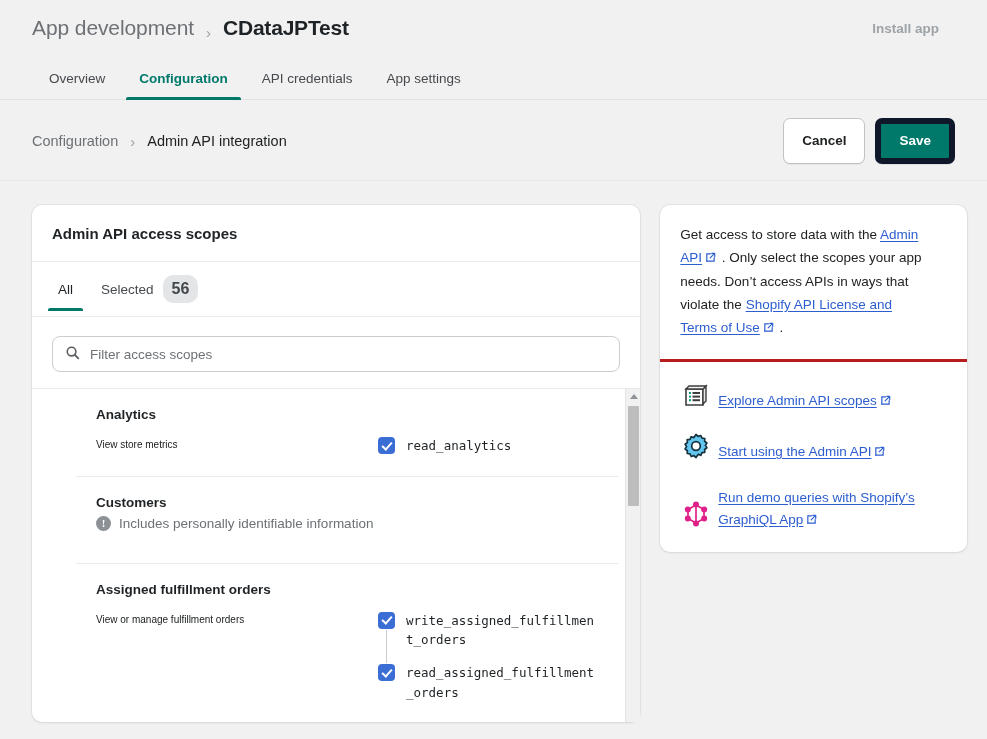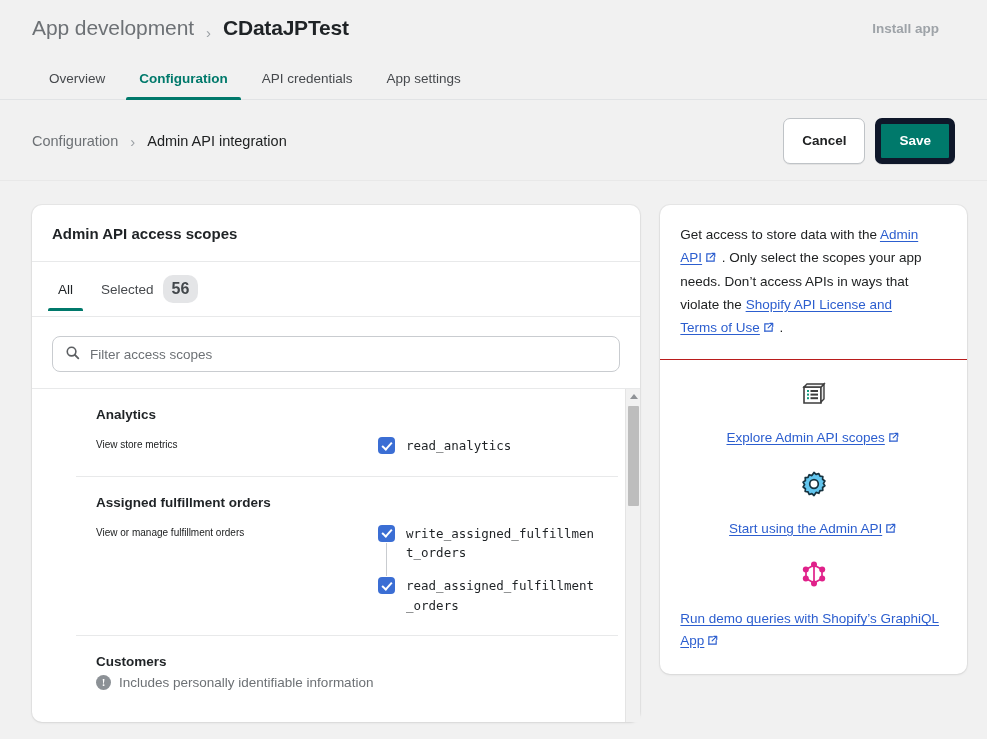--- a/index.html
+++ b/index.html
@@ -359,21 +359,21 @@
     top: 17px; left: 2px;
     width: 11px;
     height: 100px;
     background: #bdbdbd;
     border-radius: 1px;
   }
 
   
   .side-sec-1 {
     padding: 18px 36px 20px 20px;
-    border-bottom: 1px solid #b91c1c;
+    border-bottom: 3px solid #b91c1c;
   }
 
   .side-text {
     font-size: 13.5px;
     line-height: 1.72;
     color: #202223;
   }
 
   a.lnk {
     color: #2c5ecf;
@@ -387,24 +387,23 @@
     position: relative;
     margin: 0 2px 0 3px;
     vertical-align: -1px;
   }
   .ext svg { display: block; }
 
   .side-sec-2 { padding: 20px 20px 22px 20px; }
 
   .res {
     display: flex;
-    align-items: center;
-    gap: 15px;
+    align-items: flex-end;
+    gap: 6px;
     margin-bottom: 22px;
-    flex-direction: column;
   }
   .res:last-child { margin-bottom: 0; }
 
   .res-icon {
     width: 32px; height: 32px;
     flex: 0 0 32px;
     display: flex;
     align-items: center;
     justify-content: center;
     margin-top: -3px;
@@ -483,46 +482,46 @@
           <div class="group">
             <div class="group-title">Analytics</div>
             <div class="row">
               <div class="row-desc">View store metrics</div>
               <div class="row-scopes">
                 <div class="scope">
                   <span class="cbox"></span>
                   <span class="scope-name">read_analytics</span>
                 </div>
               </div>
+            </div>
+          </div>
+
+          <div class="group">
+            <div class="group-title">Customers</div>
+            <div class="pii">
+              <span class="pii-icon">!</span>
+              <span>Includes personally identifiable information</span>
             </div>
           </div>
 
           <div class="group">
             <div class="group-title">Assigned fulfillment orders</div>
             <div class="row">
               <div class="row-desc">View or manage fulfillment orders</div>
               <div class="row-scopes">
                 <div class="scope">
                   <span class="connector"></span>
                   <span class="cbox"></span>
                   <span class="scope-name">write_assigned_fulfillment_orders</span>
                 </div>
                 <div class="scope">
                   <span class="cbox"></span>
                   <span class="scope-name">read_assigned_fulfillment_orders</span>
                 </div>
               </div>
-            </div>
-          </div>
-
-          <div class="group">
-            <div class="group-title">Customers</div>
-            <div class="pii">
-              <span class="pii-icon">!</span>
-              <span>Includes personally identifiable information</span>
             </div>
           </div>
 
         </div>
 
         <div class="sbar">
           <div class="sbar-up">
               <i></i>
             </div>
           <div class="sbar-thumb"></div>

